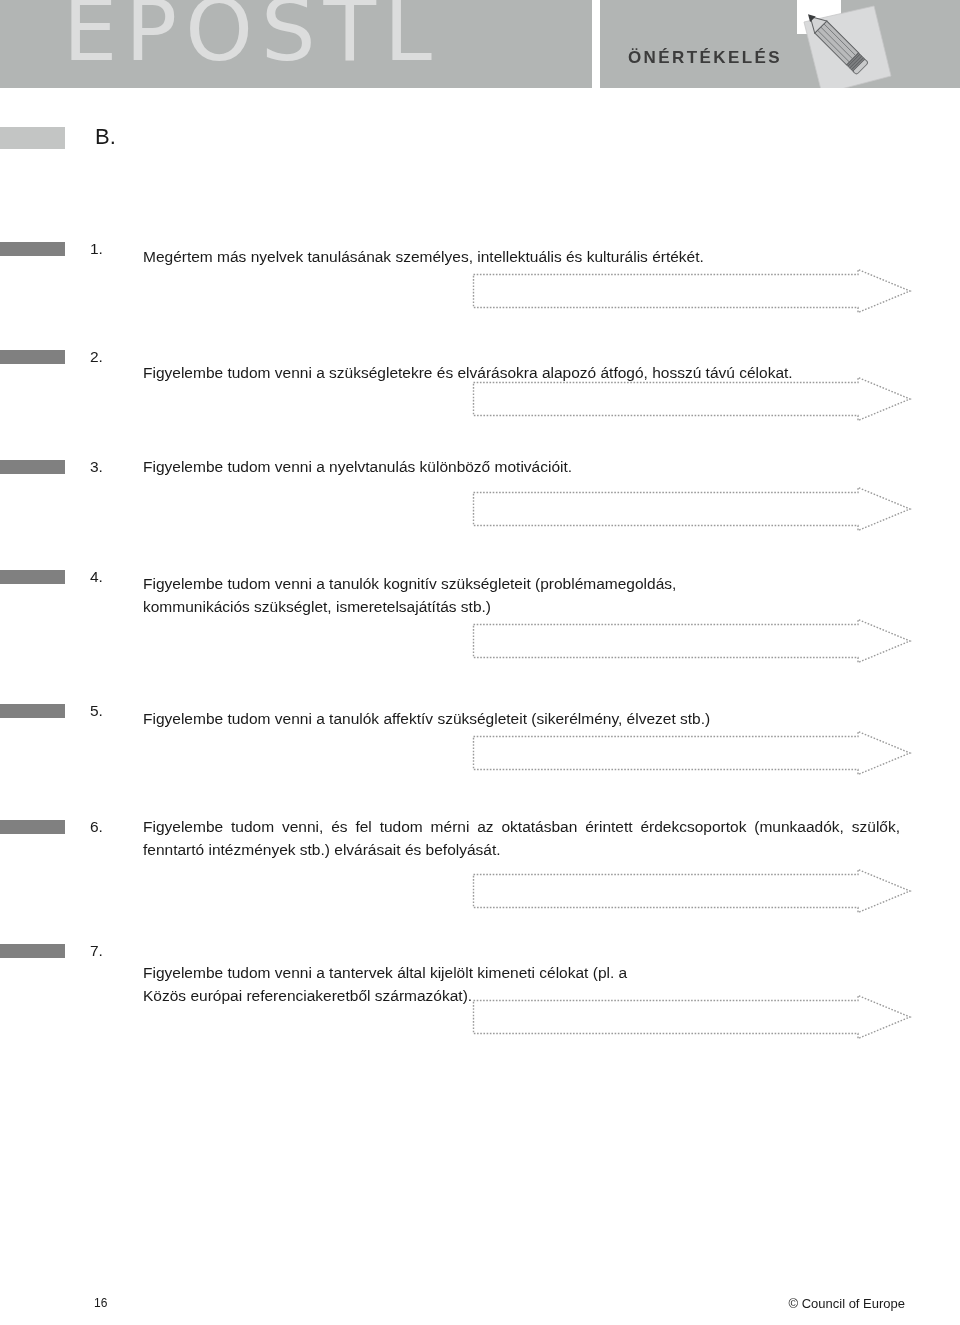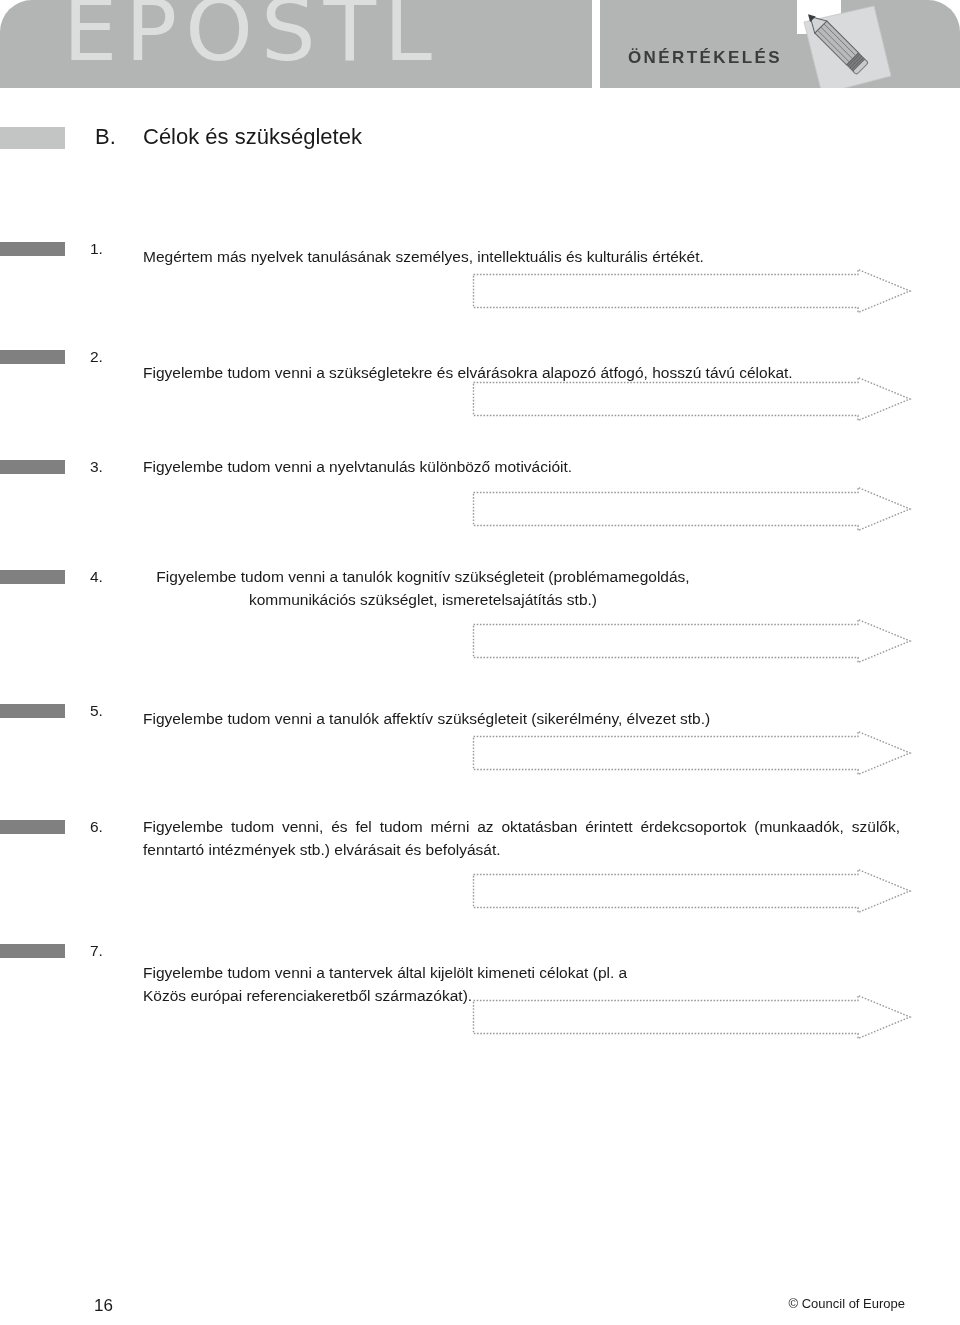--- a/index.html
+++ b/index.html
@@ -10,21 +10,20 @@
   body {
     font-family: "Liberation Sans", sans-serif;
     color: #1a1a1a;
   }
   .page {
     position: relative;
     width: 960px;
     height: 1325px;
     background: #ffffff;
     overflow: hidden;
-    border-radius: 32px;
   }
 
   
   .banner {
     position: absolute;
     left: 0;
     top: 0;
     width: 960px;
     height: 88px;
     overflow: hidden;
@@ -157,21 +156,21 @@
     display: block;
     width: 440px;
     height: 46px;
   }
 
   
   .footer-page {
     position: absolute;
     left: 94px;
     top: 1296px;
-    font-size: 17px;
+    font-size: 12px;
     color: #1a1a1a;
   }
   .footer-credit {
     position: absolute;
     right: 55px;
     top: 1296px;
     font-size: 13px;
     color: #1a1a1a;
     white-space: nowrap;
   }
@@ -209,21 +208,20 @@
           <polygon points="33,41 33,58 18,49.5" fill="#d3d4d5" stroke="#5e6062" stroke-width="1"></polygon>
 
           <polygon points="22,45.5 22,53.5 15,49.5" fill="#3a3c3e"></polygon>
         </g>
       </svg>
     </div>
   </div>
 
   <div class="heading-bar"></div>
   <div class="heading-letter">B.</div>
-  <div class="heading-title">Célok és szükségletek</div>
 
   <div class="item" style="top:238px;">
     <div class="item-bar" style="top:4px;"></div>
     <div class="item-num" style="top:0;">1.</div>
     <div class="item-text" style="top:8px;">Megértem más nyelvek tanulásának személyes, intellektuális és kulturális értékét.</div>
   </div>
   <div class="answer-arrow" style="left:472px; top:268px;">
     <svg viewBox="0 0 440 46" xmlns="http://www.w3.org/2000/svg">
       <path d="M1.5,6.5 L386,6.5 L386,1.5 L438,23 L386,44.5 L386,39.5 L1.5,39.5 Z" fill="none" stroke="#9a9a9a" stroke-width="1.4" stroke-dasharray="1.6 1.6"></path>
     </svg>
@@ -247,21 +245,21 @@
   </div>
   <div class="answer-arrow" style="left:472px; top:486px;">
     <svg viewBox="0 0 440 46" xmlns="http://www.w3.org/2000/svg">
       <path d="M1.5,6.5 L386,6.5 L386,1.5 L438,23 L386,44.5 L386,39.5 L1.5,39.5 Z" fill="none" stroke="#9a9a9a" stroke-width="1.4" stroke-dasharray="1.6 1.6"></path>
     </svg>
   </div>
 
   <div class="item" style="top:566px;">
     <div class="item-bar" style="top:4px;"></div>
     <div class="item-num" style="top:0;">4.</div>
-    <div class="item-text" style="top:0; width:560px;text-align:center;">Figyelembe tudom venni a tanulók kognitív szükségleteit (problémamegoldás, kommunikációs szükséglet, ismeretelsajátítás stb.)</div>
+    <div class="item-text" style="top:7px; width:560px;">Figyelembe tudom venni a tanulók kognitív szükségleteit (problémamegoldás, kommunikációs szükséglet, ismeretelsajátítás stb.)</div>
   </div>
   <div class="answer-arrow" style="left:472px; top:618px;">
     <svg viewBox="0 0 440 46" xmlns="http://www.w3.org/2000/svg">
       <path d="M1.5,6.5 L386,6.5 L386,1.5 L438,23 L386,44.5 L386,39.5 L1.5,39.5 Z" fill="none" stroke="#9a9a9a" stroke-width="1.4" stroke-dasharray="1.6 1.6"></path>
     </svg>
   </div>
 
   <div class="item" style="top:700px;">
     <div class="item-bar" style="top:4px;"></div>
     <div class="item-num" style="top:0;">5.</div>

